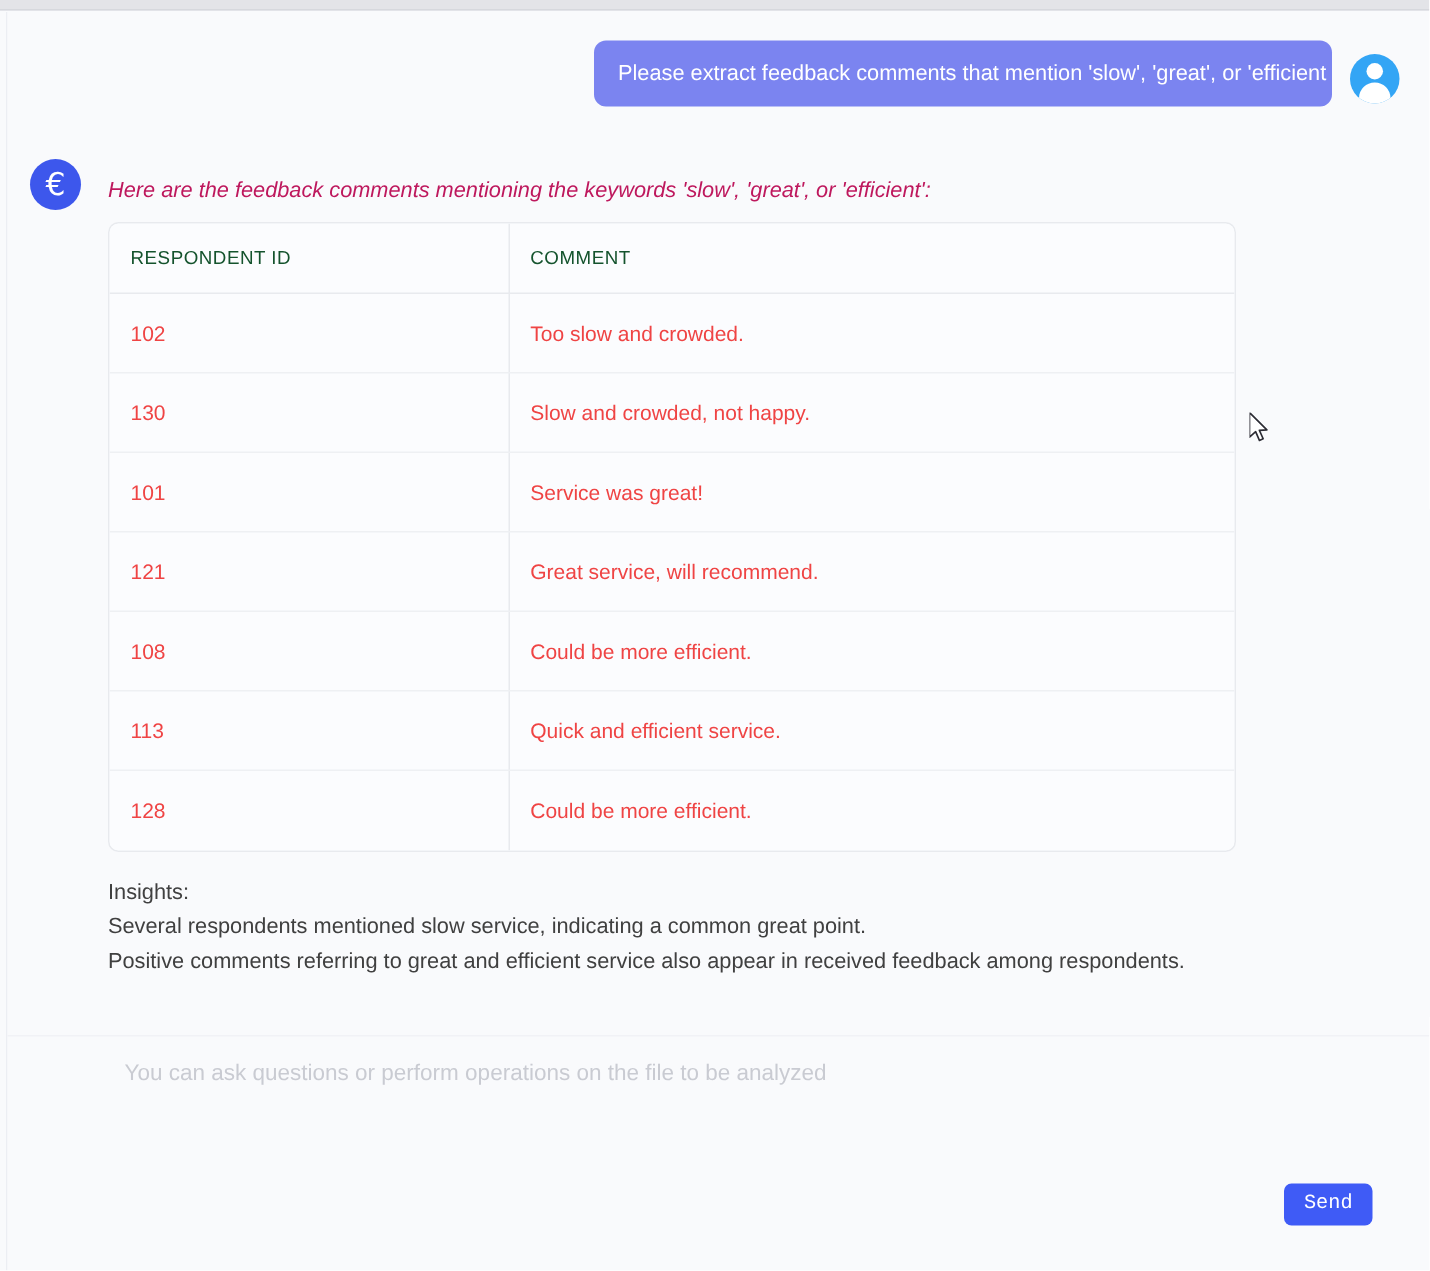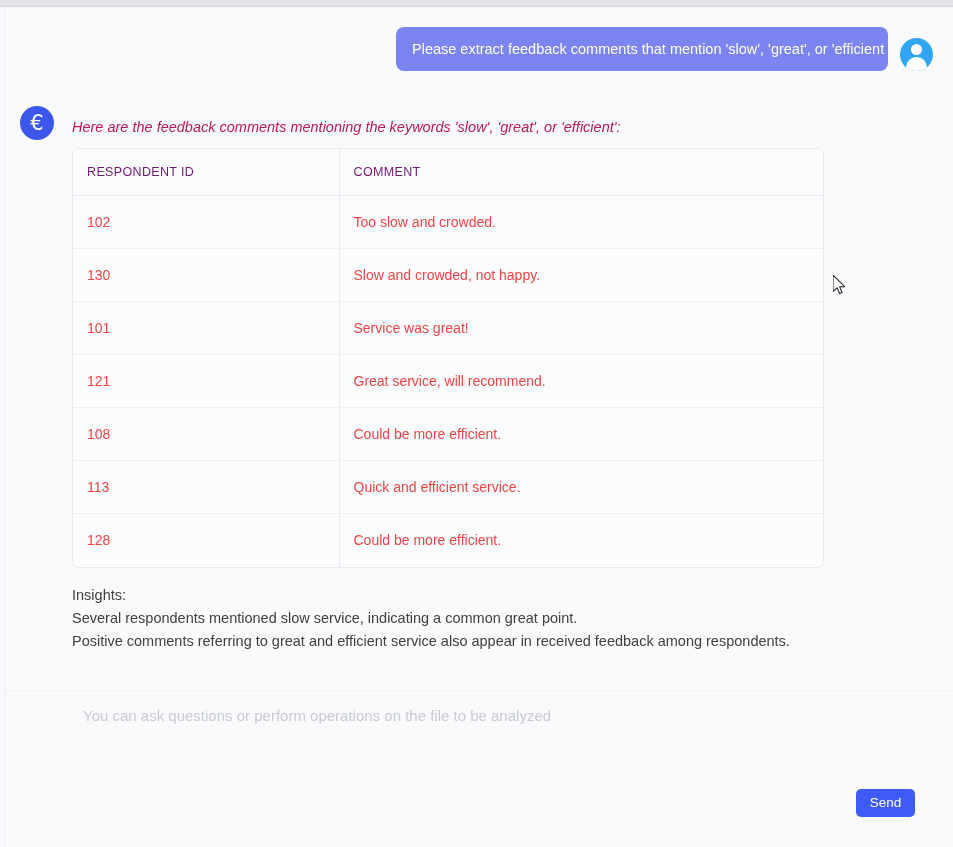--- a/index.html
+++ b/index.html
@@ -48,21 +48,21 @@
   }
 
   
   .user-row {
     position: absolute;
     top: 19px;
     left: 0;
     width: 948px;
     display: flex;
     justify-content: flex-end;
-    align-items: flex-end;
+    align-items: center;
   }
   .user-bubble {
     background: #7b84f0;
     color: #ffffff;
     font-size: 14.5px;
     line-height: 20px;
     padding: 12px 16px;
     border-radius: 8px;
     max-width: 492px;
     margin-right: 12px;
@@ -152,21 +152,21 @@
   table.data-table {
     border-collapse: collapse;
     width: 100%;
     table-layout: fixed;
   }
   table.data-table th {
     text-align: left;
     font-size: 12.5px;
     font-weight: 400;
     letter-spacing: 0.35px;
-    color: #701a75;
+    color: #14532d;
     padding: 16px 0 16px 14px;
     background: #fbfcfe;
     border-bottom: 1px solid #e8eaee;
     height: 42px;
     vertical-align: middle;
   }
   table.data-table td {
     font-size: 14px;
     color: #ef4444;
     padding: 17px 0 17px 14px;
@@ -220,21 +220,21 @@
   .send-button {
     position: absolute;
     left: 856px;
     top: 789px;
     width: 59px;
     height: 28px;
     background: #3f5bf6;
     color: #ffffff;
     border: none;
     border-radius: 5px;
-    font-family: Liberation Sans, sans-serif;
+    font-family: Liberation Mono, monospace;
     font-size: 13.5px;
     line-height: 28px;
     text-align: center;
     padding: 0;
     cursor: pointer;
   }
 
   
   .cursor {
     position: absolute;

